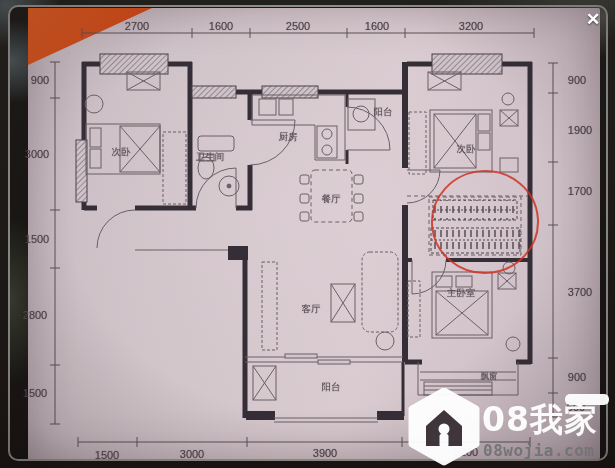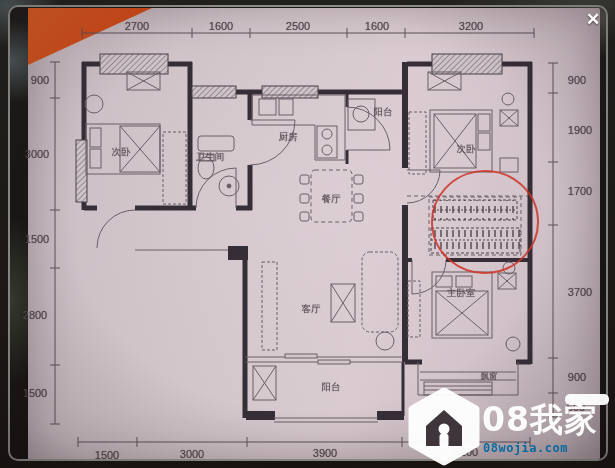--- a/index.html
+++ b/index.html
@@ -57,21 +57,21 @@
     cursor:pointer;text-shadow:0 1px 2px rgba(0,0,0,.6);
   }
   .watermark{position:absolute;left:0;top:0;width:615px;height:356px;pointer-events:none;}
   .wm-bar{position:absolute;left:565px;top:394px;width:44px;height:11px;background:#fff;border-radius:5px;opacity:.95;}
   .wm-brand{
     position:absolute;left:482px;top:402px;width:132px;
     color:#fff;font-size:33px;font-weight:bold;line-height:36px;letter-spacing:1px;
     font-family:"DejaVu Sans", sans-serif;opacity:.96;white-space:nowrap;
   }
   .wm-site{
-    position:absolute;left:483px;top:441px;color:#0369a1;font-size:12px;font-weight:bold;
+    position:absolute;left:483px;top:441px;color:#737373;font-size:16px;font-weight:bold;
     font-family:"DejaVu Sans Mono", monospace;letter-spacing:.5px;opacity:.96;white-space:nowrap;
   }
 </style>
 </head>
 <body>
 
 <div class="frame">
   <div class="paper"></div>
   <div class="corner-tri"></div>
 </div>

